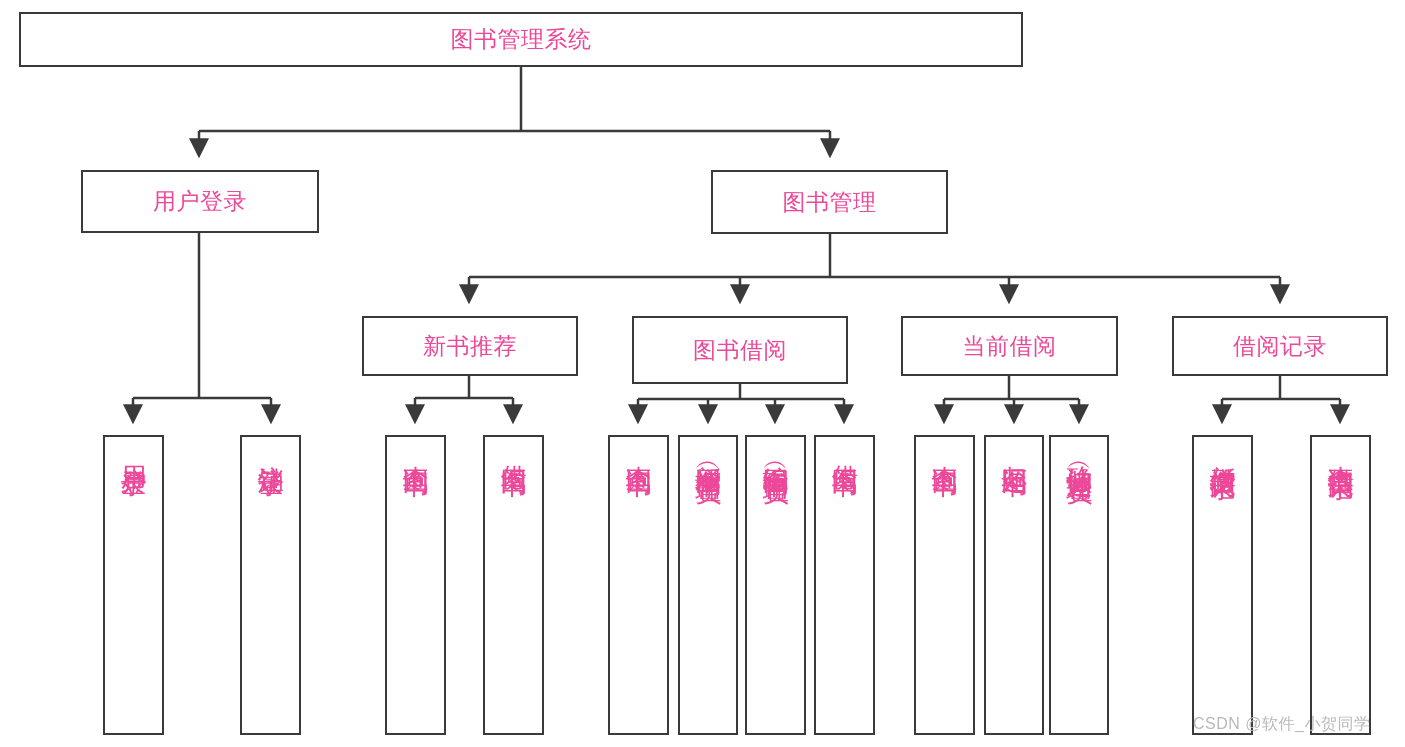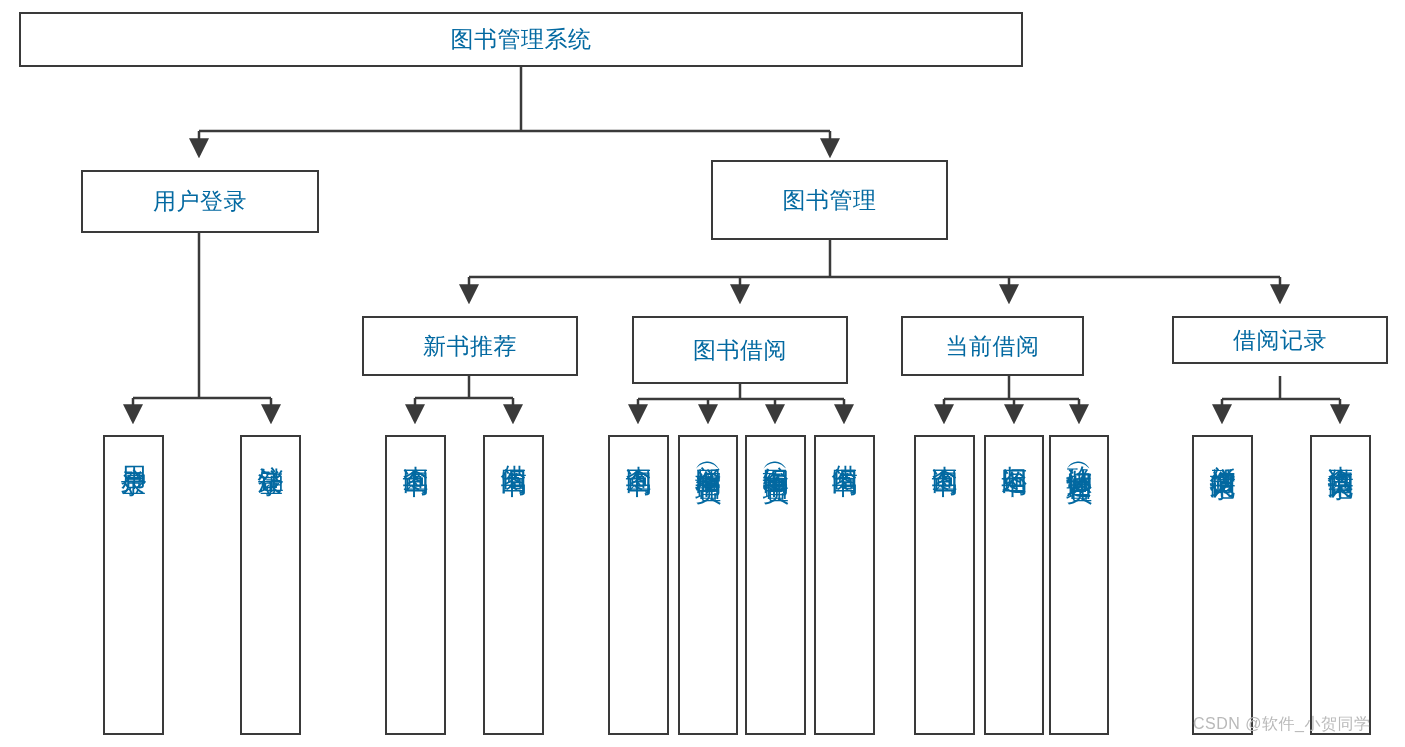--- a/index.html
+++ b/index.html
@@ -26,21 +26,21 @@
     pointer-events: none;
   }
   .node {
     position: absolute;
     box-sizing: border-box;
     border: 2.5px solid #3a3a3a;
     background: #ffffff;
     display: flex;
     align-items: center;
     justify-content: center;
-    color: #0369a1;
+    color: #ec4899;
     text-align: center;
   }
   .node .lbl {
     display: block;
     line-height: 1.24;
     letter-spacing: 0.5px;
   }
   
   .node.horiz .lbl {
     writing-mode: horizontal-tb;
@@ -121,34 +121,34 @@
     </g>
   </svg>
 
   <div class="node horiz" id="n-root" style="left: 19px; top: 12px; width: 1004px; height: 55px;">
     <span class="lbl">图书管理系统</span>
   </div>
 
   <div class="node horiz" id="n-l2-0" style="left: 81px; top: 170px; width: 238px; height: 63px;">
     <span class="lbl">用户登录</span>
   </div>
-  <div class="node horiz" id="n-l2-1" style="left: 711px; top: 160px; width: 237px; height: 80px;">
+  <div class="node horiz" id="n-l2-1" style="left: 711px; top: 170px; width: 237px; height: 64px;">
     <span class="lbl">图书管理</span>
   </div>
 
   <div class="node horiz" id="n-l3-0" style="left: 362px; top: 316px; width: 216px; height: 60px;">
     <span class="lbl">新书推荐</span>
   </div>
   <div class="node horiz" id="n-l3-1" style="left: 632px; top: 316px; width: 216px; height: 68px;">
     <span class="lbl">图书借阅</span>
   </div>
-  <div class="node horiz" id="n-l3-2" style="left: 901px; top: 316px; width: 183px; height: 60px;">
+  <div class="node horiz" id="n-l3-2" style="left: 901px; top: 316px; width: 217px; height: 60px;">
     <span class="lbl">当前借阅</span>
   </div>
-  <div class="node horiz" id="n-l3-3" style="left: 1172px; top: 316px; width: 216px; height: 48px;">
+  <div class="node horiz" id="n-l3-3" style="left: 1172px; top: 316px; width: 216px; height: 60px;">
     <span class="lbl">借阅记录</span>
   </div>
 
   <div class="node vert" id="n-lf-0" style="left: 103px; top: 435px; width: 61px; height: 300px;">
     <span class="lbl">用户登录</span>
   </div>
   <div class="node vert" id="n-lf-1" style="left: 240px; top: 435px; width: 61px; height: 300px;">
     <span class="lbl">注销登录</span>
   </div>
   <div class="node vert" id="n-lf-2" style="left: 385px; top: 435px; width: 61px; height: 300px;">

